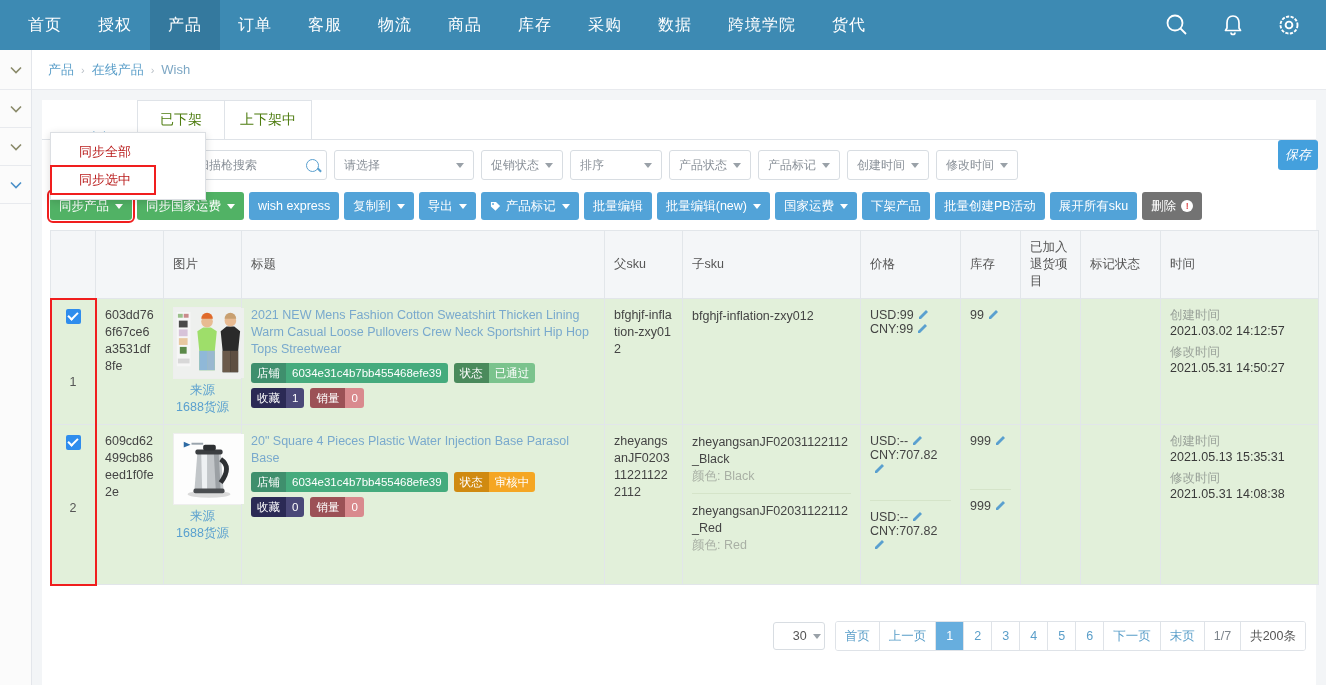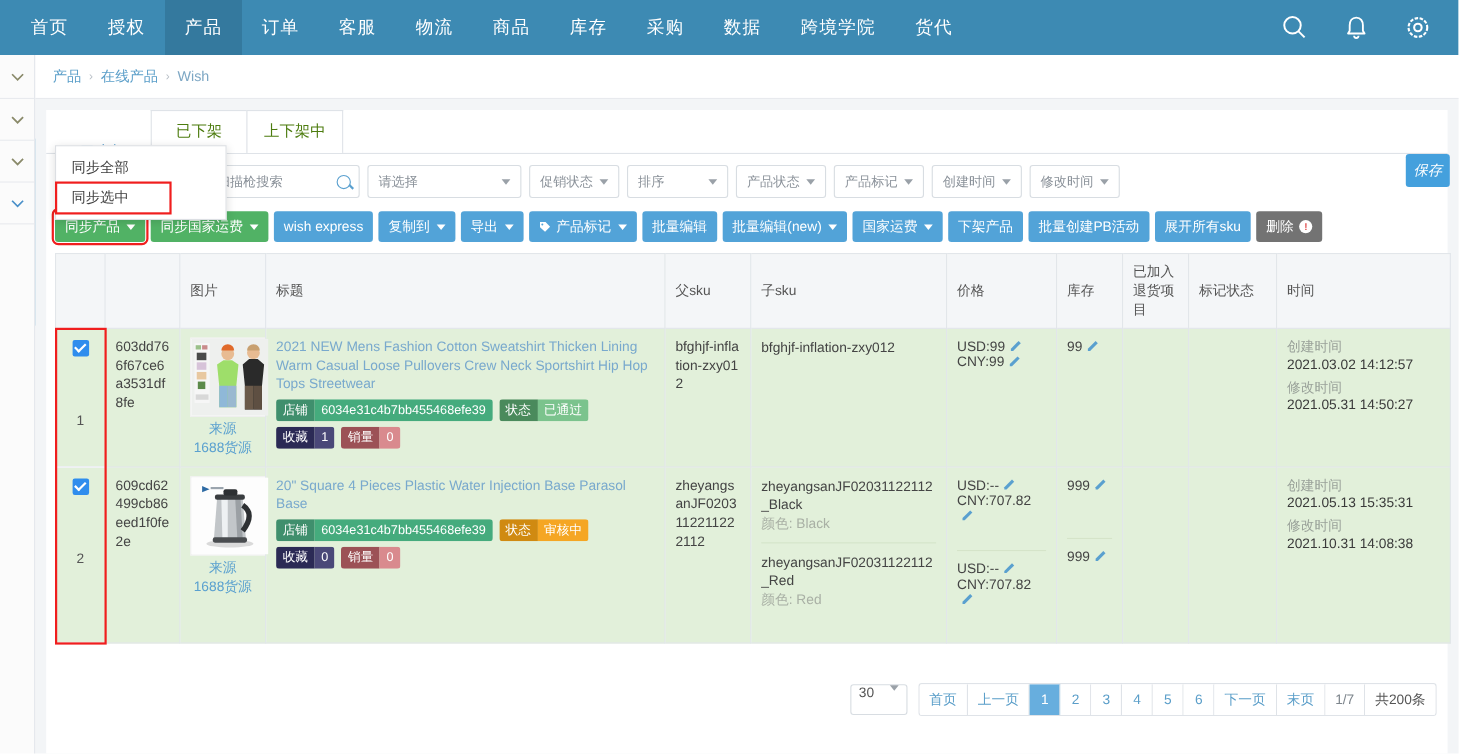--- a/index.html
+++ b/index.html
@@ -214,23 +214,23 @@
     position: absolute;
     left: 8px; top: 32px;
     width: 156px;
     background: #fff;
     border: 1px solid #dcdfe3;
     box-shadow: 0 2px 8px rgba(0,0,0,.14);
     padding: 5px 0;
     z-index: 40;
   }
   .dd-item {
-    padding: 5px 14px;
+    padding: 5px 28px;
     font-size: 13px;
-    color: #404040;
+    color: #b91c1c;
     cursor: pointer;
     white-space: nowrap;
   }
   .dd-item.sel { outline: 2px solid #f01e1e; outline-offset: -1px; margin: 0 50px 0 0;}
 
   
   .tablewrap {
     padding: 0 8px;
     position: relative;
   }
@@ -315,22 +315,22 @@
 
   
   .pagination {
     position: absolute;
     right: 10px; bottom: 34px;
     display: flex; align-items: center; gap: 10px;
   }
   .psel {
     height: 28px; width: 52px;
     border: 1px solid #d8dde2; border-radius: 3px;
-    display: flex; justify-content: space-between;
-    padding: 0 7px; font-size: 12.5px; color: #555; background: #fff;
+    display: flex; align-items: center; justify-content: space-between;
+    padding: 0 19px; font-size: 12.5px; color: #555; background: #fff;
     cursor: pointer;
   }
   .pgroup { display: flex; border: 1px solid #dfe3e8; border-radius: 3px; overflow: hidden; }
   .pg {
     min-width: 28px; height: 28px;
     display: flex; align-items: center; justify-content: center;
     padding: 0 9px;
     font-size: 12.5px; color: #5a9ec9;
     border-right: 1px solid #dfe3e8;
     background: #fff; cursor: pointer;
@@ -788,21 +788,21 @@
                     </svg></div>
                   <div style="height:33px"></div>
                 </div>
               </td>
               <td></td>
               <td></td>
               <td>
                 <div class="tlabel">创建时间</div>
                 <div class="tval">2021.05.13 15:35:31</div>
                 <div class="tlabel" style="margin-top:6px">修改时间</div>
-                <div class="tval">2021.10.31 14:08:38</div>
+                <div class="tval">2021.05.31 14:08:38</div>
               </td>
             </tr>
           </tbody>
       </table>
       <div class="sel-frame" style="left: 7.5px; top: 67.5px; width: 47px; height: 288px;"></div>
     </div>
 
     <div class="pagination">
       <div class="psel">
         <span>30</span>

